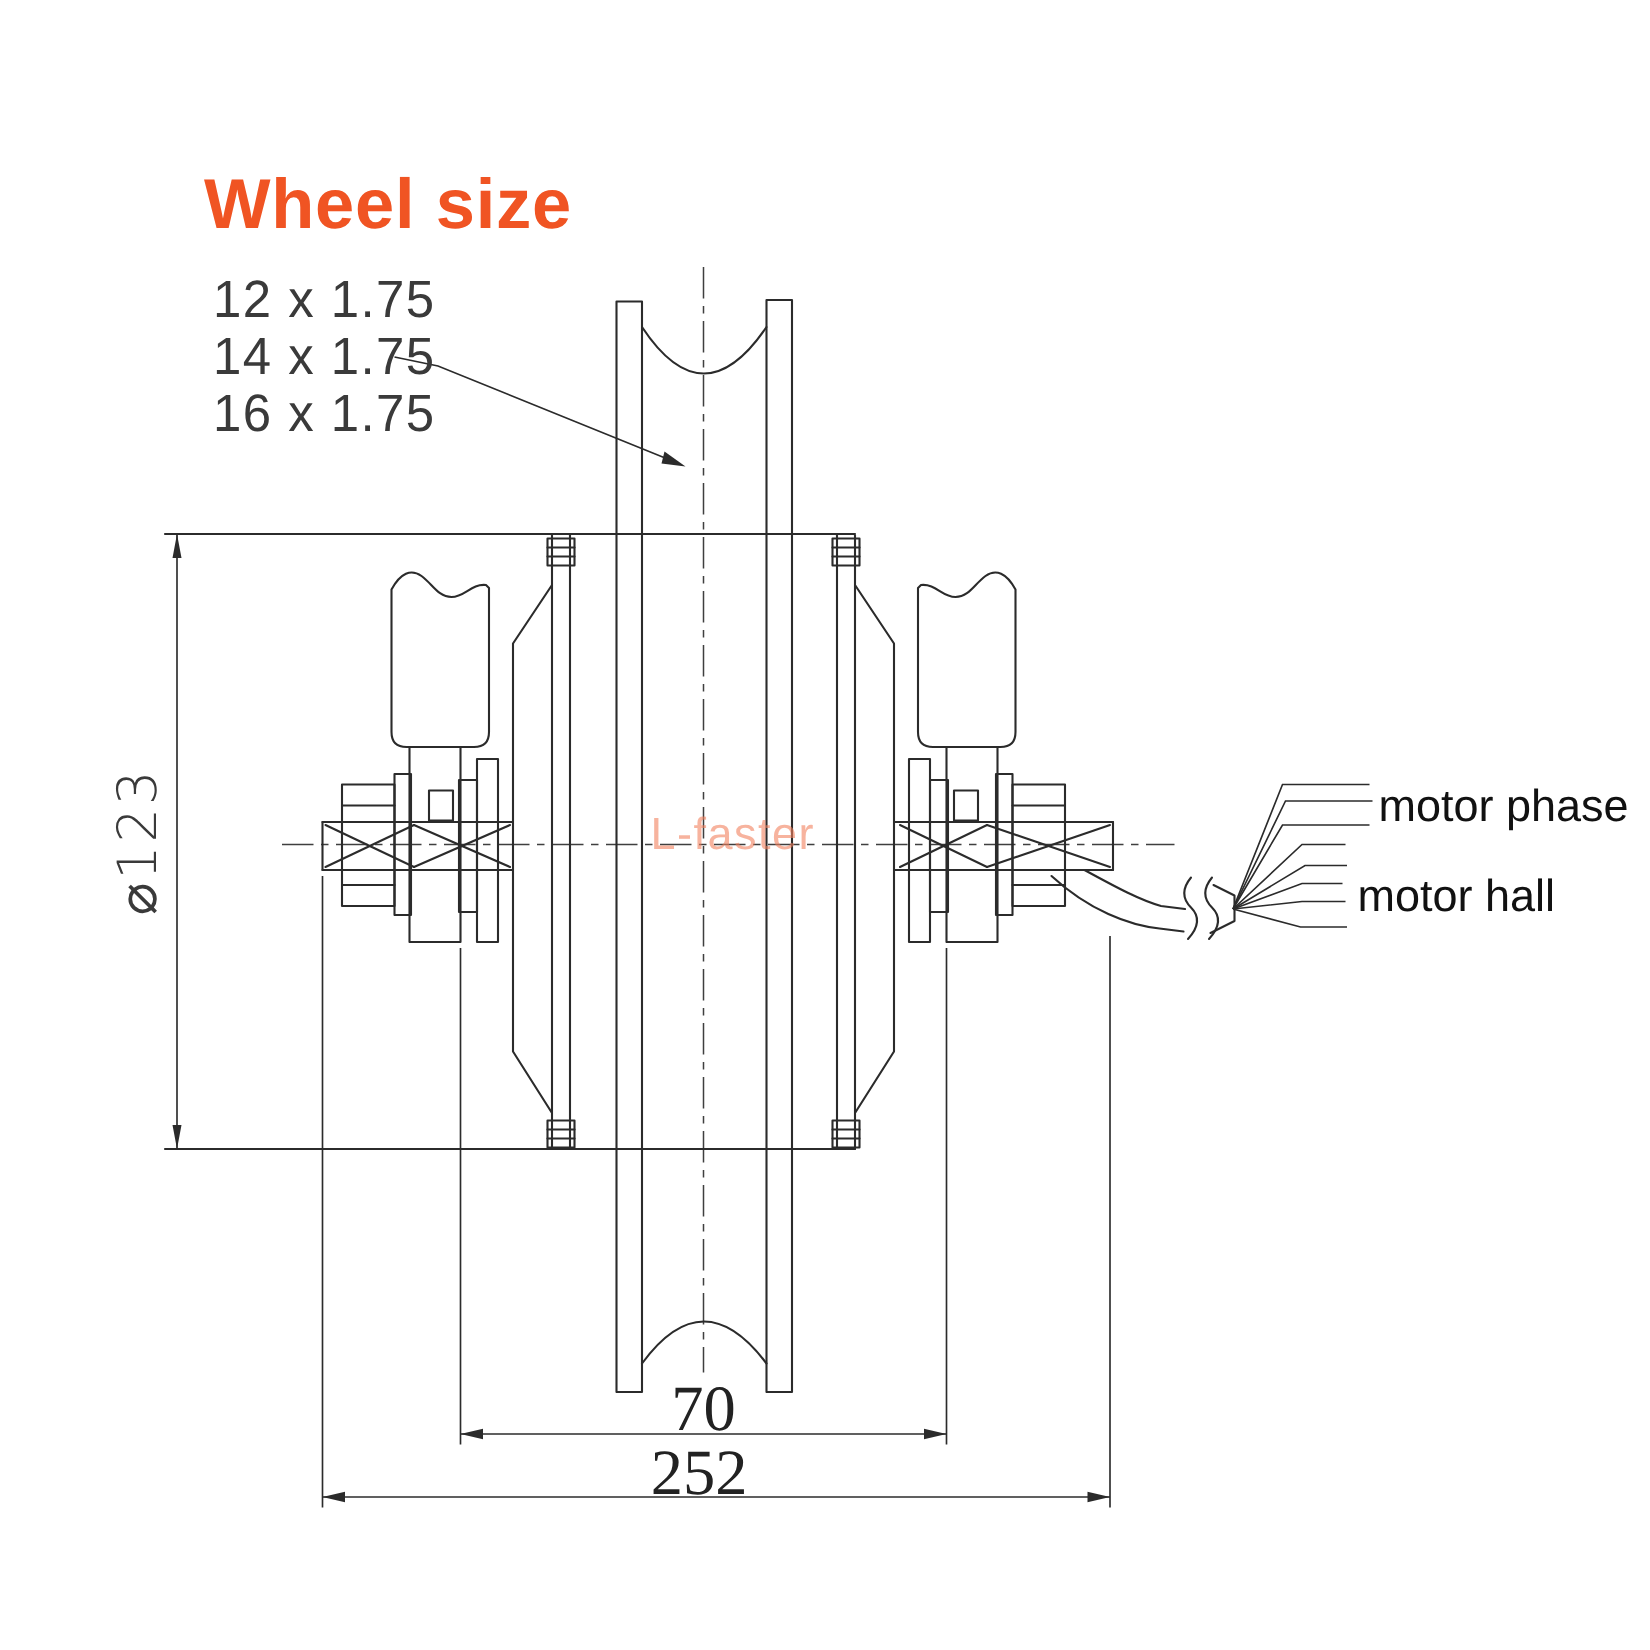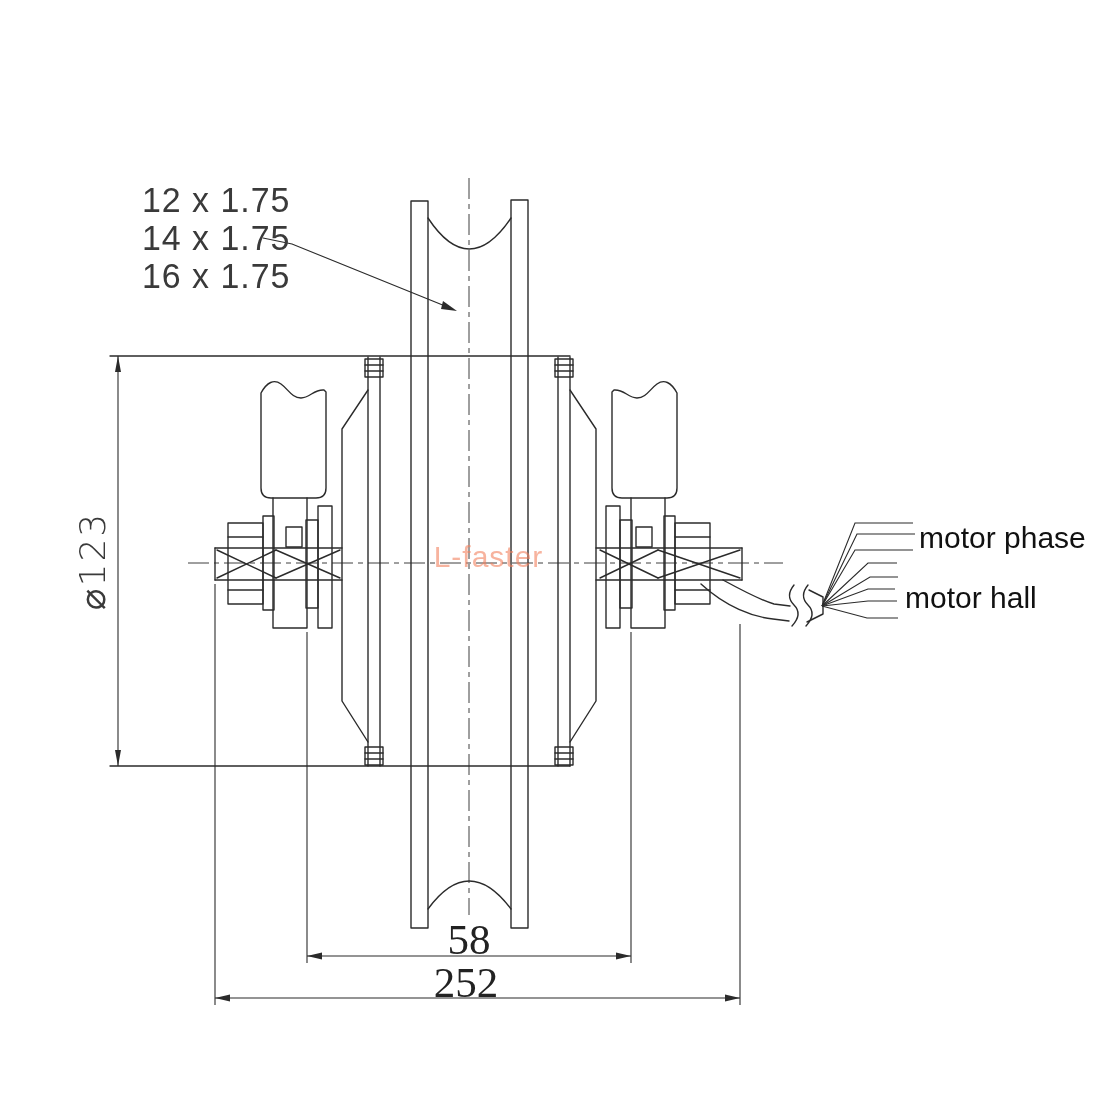--- a/index.html
+++ b/index.html
@@ -155,22 +155,23 @@
       <polygon class="ar" points="215,998 230,994.5 230,1001.5"></polygon>
       <polygon class="ar" points="740,998 725,994.5 725,1001.5"></polygon>
     </g>
 
     <g>
       <polyline class="d" points="263,238 292,244 450,308"></polyline>
       <polygon class="ar" points="457,311 441,309 443,301"></polygon>
     </g>
   </svg>
 
+  <div class="txt title">Wheel size</div>
   <div class="txt size size1">12 x 1.75</div>
   <div class="txt size size2">14 x 1.75</div>
   <div class="txt size size3">16 x 1.75</div>
   <div class="txt phi">⌀123</div>
-  <div class="txt dimnum dim98">58</div>
+  <div class="txt dimnum dim98">70</div>
   <div class="txt dimnum dim158">252</div>
   <div class="txt wire phase">motor phase</div>
   <div class="txt wire hall">motor hall</div>
   <div class="txt wm">L-faster</div>
 </div>
 
 </body></html>

